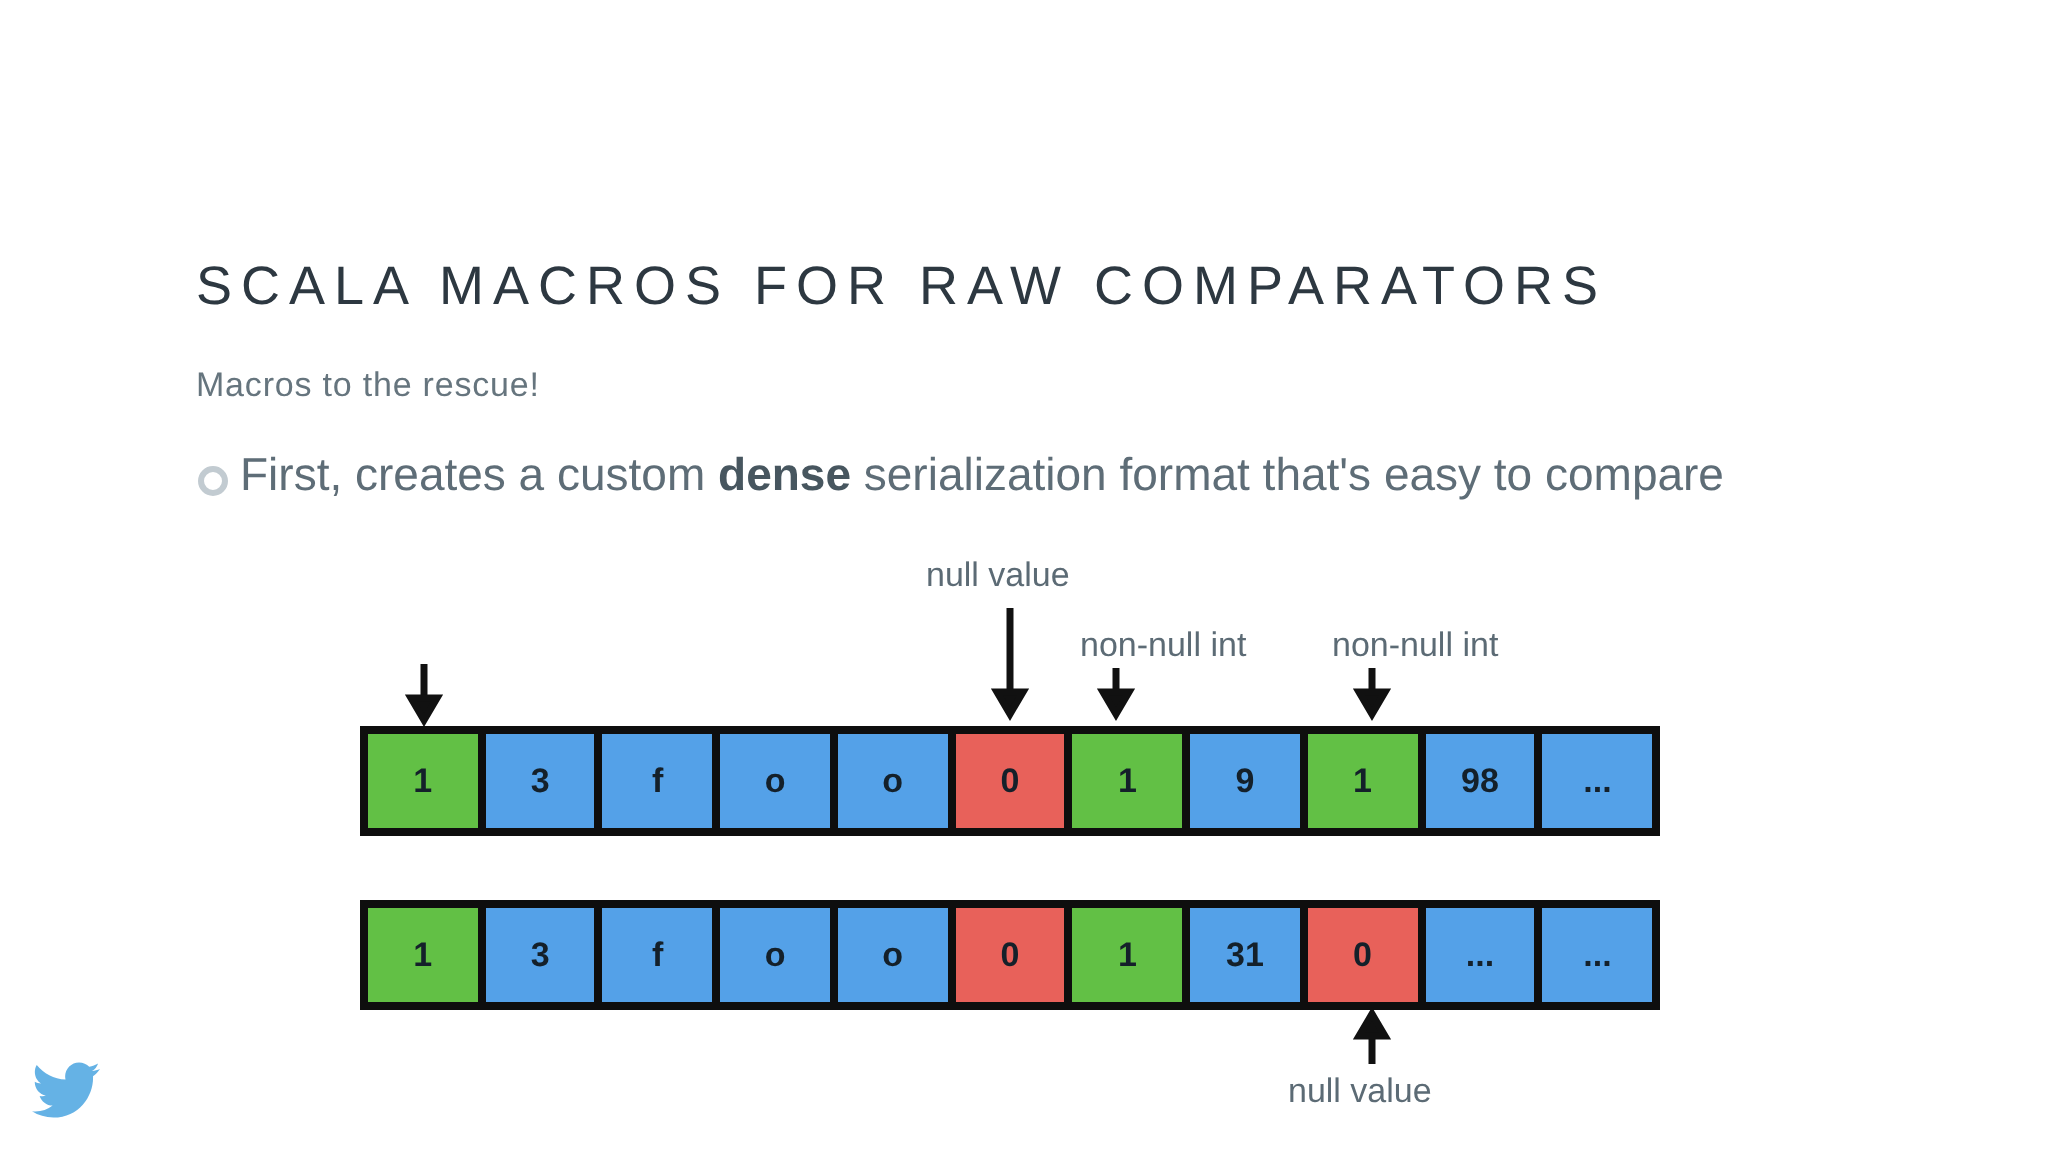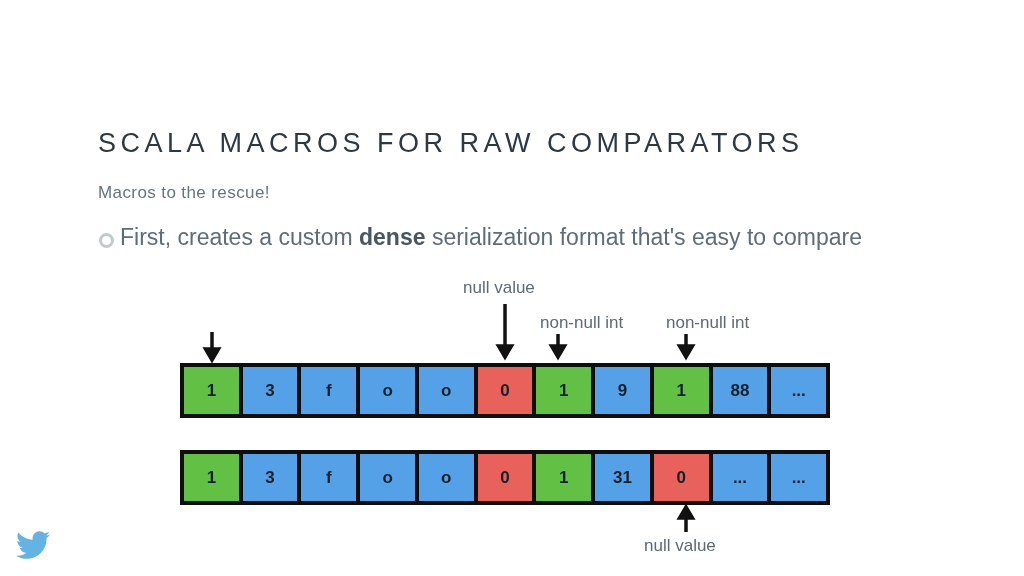--- a/index.html
+++ b/index.html
@@ -87,21 +87,21 @@
   <div class="byte-row" id="row1">
       <div class="cell green">1</div>
       <div class="cell blue">3</div>
       <div class="cell blue">f</div>
       <div class="cell blue">o</div>
       <div class="cell blue">o</div>
       <div class="cell red">0</div>
       <div class="cell green">1</div>
       <div class="cell blue">9</div>
       <div class="cell green">1</div>
-      <div class="cell blue">88</div>
+      <div class="cell blue">98</div>
       <div class="cell blue">...</div>
     </div>
   <div class="byte-row" id="row2">
       <div class="cell green">1</div>
       <div class="cell blue">3</div>
       <div class="cell blue">f</div>
       <div class="cell blue">o</div>
       <div class="cell blue">o</div>
       <div class="cell red">0</div>
       <div class="cell green">1</div>

